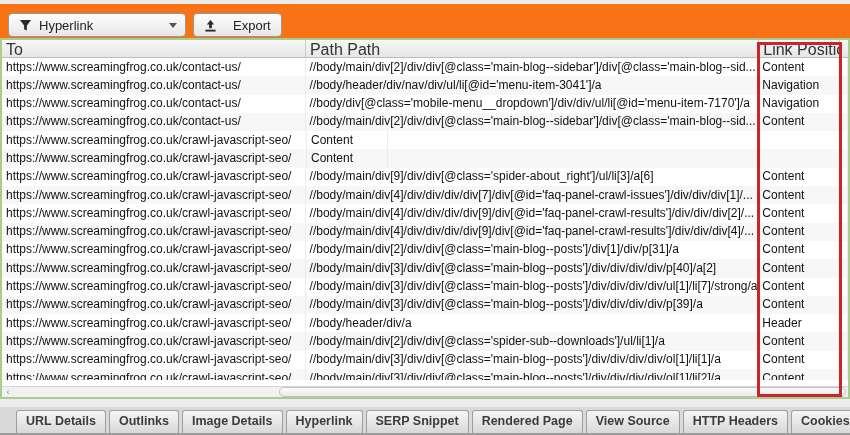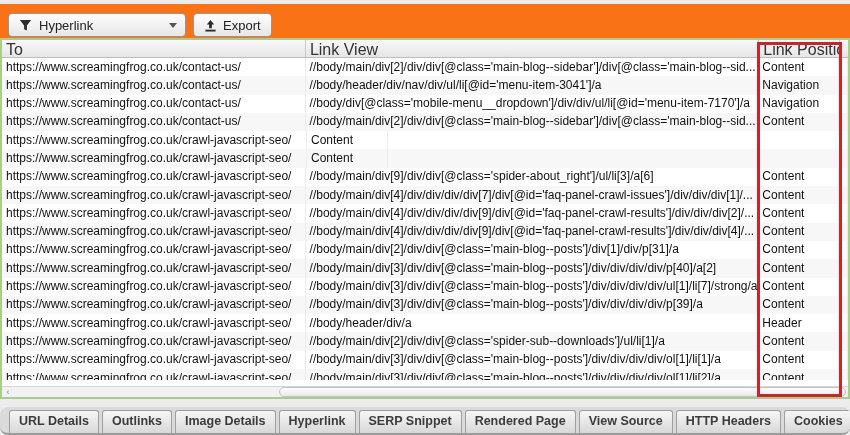--- a/index.html
+++ b/index.html
@@ -21,21 +21,21 @@
     border:1px solid #979797; border-radius:4px;
     display:flex; align-items:center; padding:0 6px; cursor:default;
   }
   .combo .funnel { width:13px; height:13px; margin:0 7px 0 4px; flex:0 0 auto; }
   .combo .combo-label { flex:1; font-size:13px; color:#222; }
   .combo .arrow { width:0; height:0; border-left:4px solid transparent; border-right:4px solid transparent; border-top:5px solid #555; margin-right:2px; }
   .btn {
     position:absolute; left:193px; top:9px; height:24px;
     background:linear-gradient(#fdfdfd,#e7e7e7);
     border:1px solid #979797; border-radius:4px;
-    display:flex; align-items:center; padding:0 10px; font-size:13px; color:#222;
+    display:flex; align-items:center; padding:0 10px; font-size:13px; color:#222;gap:10px;
   }
   .btn .exp-ico { width:13px; height:13px; margin-right:6px; }
 
   
   .panel {
     position:absolute; top:38px; left:0; width:850px; height:361px;
     background:#fff; border:2px solid #a8cd8c;
   }
   .thead { display:flex; height:18px; background:linear-gradient(#f8f8f8,#e6e6e6); border-bottom:1px solid #bdbdbd; }
   .th {
@@ -71,21 +71,21 @@
   
   .annotation {
     position:absolute; left:757px; top:42px; width:85px; height:355px;
     border:3px solid #c9252b; z-index:6; pointer-events:none;
   }
 
   
   .tabbar {
     position:absolute; left:0; top:407px; width:850px; height:28px;
     background:#dadada; border-bottom:2px solid #9b9b9b;
-    display:flex; align-items:flex-end; padding-left:9px; overflow:hidden;border-radius:8px;
+    display:flex; align-items:flex-end; padding-left:16px; overflow:hidden;
   }
   .tab {
     height:23px; margin-right:3px; padding:3px 9px 0 9px;
     background:linear-gradient(#f6f6f6,#d8d8d8);
     border:1px solid #9e9e9e; border-bottom:none;
     border-radius:3px 3px 0 0;
     font-size:12.5px; font-weight:bold; color:#3c3c3c;
     white-space:nowrap; cursor:default;
   }
   .tab.active { background:#fcfcfc; height:25px; padding-top:4px; }
@@ -106,21 +106,21 @@
       <path d="M7 1 L11 6 H8.5 V10 H5.5 V6 H3 Z" fill="#2b2b2b"></path>
       <rect x="1.5" y="11.5" width="11" height="2" fill="#2b2b2b"></rect>
     </svg>
     <span>Export</span>
   </div>
 </div>
 
 <div class="panel">
   <div class="thead">
     <div class="th col-to">To</div>
-    <div class="th col-path">Link View</div>
+    <div class="th col-path">Path Path</div>
     <div class="th col-pos">Link Position</div>
     <div class="th col-rest"></div>
   </div>
   <div class="tbody">
   <div class="trow">
     <div class="td col-to">https://www.screamingfrog.co.uk/contact-us/</div>
     <div class="td col-path">//body/main/div[2]/div/div[@class='main-blog--sidebar']/div[@class='main-blog--sid...</div>
     <div class="td col-pos">Content</div>
     <div class="td col-rest"></div>
   </div>

